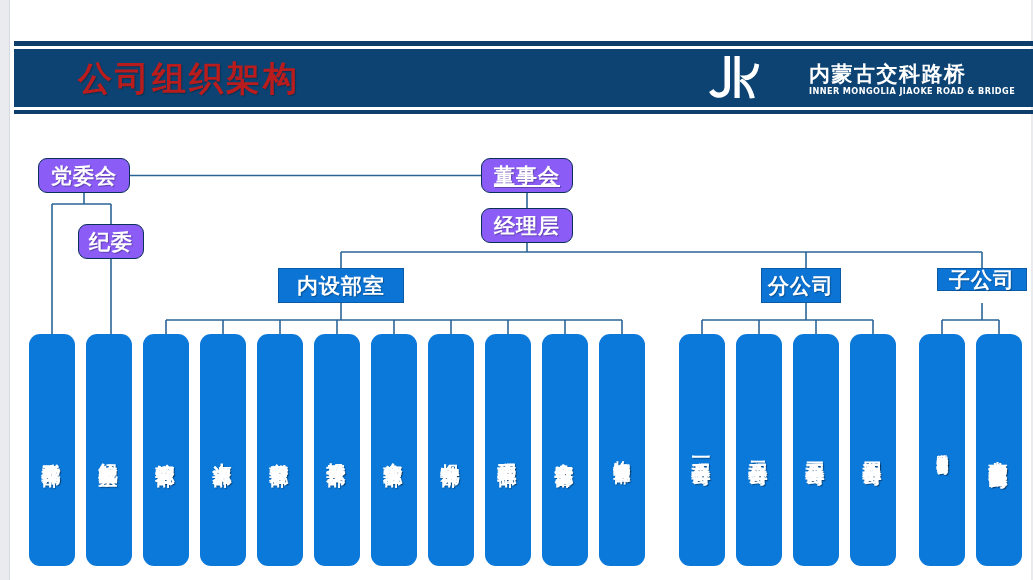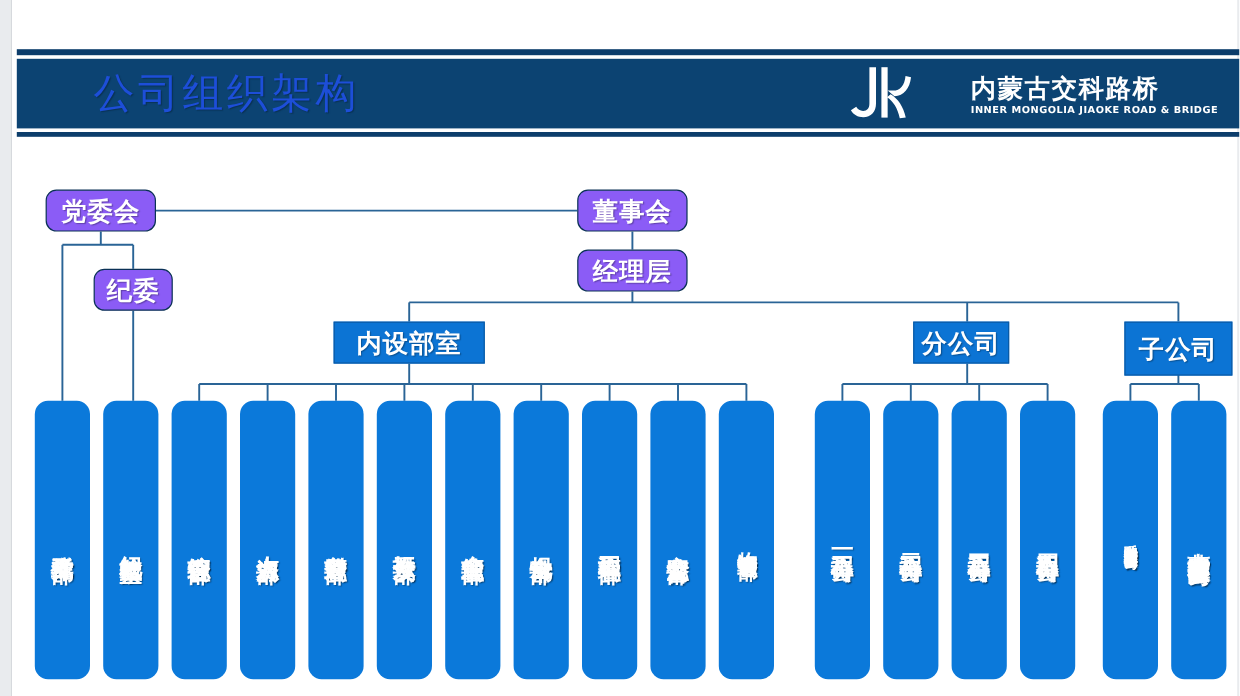--- a/index.html
+++ b/index.html
@@ -56,22 +56,22 @@
   .header-rule-bottom {
     position: absolute;
     left: 14px; top: 110px;
     width: 1019px; height: 4px;
     background: #0c3d6b;
   }
   .header-title {
     position: absolute;
     left: 78px; top: 55px;
     font-size: 34px;
-    font-weight: normal;
-    color: #1d4ed8;
+    font-weight: bold;
+    color: #b91c1c;
     letter-spacing: 3px;
     line-height: 46px;
     text-shadow: 1px 1px 1px rgba(0,0,0,0.25);
     white-space: nowrap;
   }
   .brand {
     position: absolute;
     right: 22px; top: 54px;
     display: flex;
     align-items: center;
@@ -226,26 +226,26 @@
         <line x1="702" y1="320" x2="702" y2="334" stroke="#2a6496" stroke-width="1.6"></line>
         <line x1="759" y1="320" x2="759" y2="334" stroke="#2a6496" stroke-width="1.6"></line>
         <line x1="816" y1="320" x2="816" y2="334" stroke="#2a6496" stroke-width="1.6"></line>
         <line x1="873" y1="320" x2="873" y2="334" stroke="#2a6496" stroke-width="1.6"></line>
         <line x1="982" y1="303" x2="982" y2="320" stroke="#2a6496" stroke-width="1.6"></line>
         <line x1="942" y1="320" x2="999" y2="320" stroke="#2a6496" stroke-width="1.6"></line>
         <line x1="942" y1="320" x2="942" y2="334" stroke="#2a6496" stroke-width="1.6"></line>
         <line x1="999" y1="320" x2="999" y2="334" stroke="#2a6496" stroke-width="1.6"></line>
       </svg>
   <div class="node navy" style="left: 38px; top: 158px; width: 92px; height: 35px;">党委会</div>
-      <div class="node navy" style="left: 481px; top: 158px; width: 92px; height: 35px;">董事会</div>
+      <div class="node navy" style="left: 481px; top: 158px; width: 92px; height: 35px; text-decoration: underline;">董事会</div>
       <div class="node navy" style="left: 78px; top: 224px; width: 66px; height: 35px;">纪委</div>
       <div class="node navy" style="left: 481px; top: 208px; width: 92px; height: 35px;">经理层</div>
       <div class="node blue" style="left: 278px; top: 268px; width: 126px; height: 35px;">内设部室</div>
       <div class="node blue" style="left: 761px; top: 268px; width: 80px; height: 35px;">分公司</div>
-      <div class="node blue" style="left: 937px; top: 268px; width: 90px; height: 45px;">子公司</div>
+      <div class="node blue" style="left: 937px; top: 268px; width: 90px; height: 23px;">子公司</div>
       <div class="node leaf" style="left: 29px; top: 334px; width: 46px; height: 232px;">党群工作部</div>
       <div class="node leaf" style="left: 86px; top: 334px; width: 46px; height: 232px;">纪检监察室</div>
       <div class="node leaf" style="left: 143px; top: 334px; width: 46px; height: 232px;">综合管理部</div>
       <div class="node leaf" style="left: 200px; top: 334px; width: 46px; height: 232px;">人力资源部</div>
       <div class="node leaf" style="left: 257px; top: 334px; width: 46px; height: 232px;">财务管理部</div>
       <div class="node leaf" style="left: 314px; top: 334px; width: 46px; height: 232px;">投资开发部</div>
       <div class="node leaf" style="left: 371px; top: 334px; width: 46px; height: 232px;">企业管理部</div>
       <div class="node leaf" style="left: 428px; top: 334px; width: 46px; height: 232px;">合规审计部</div>
       <div class="node leaf" style="left: 485px; top: 334px; width: 46px; height: 232px;">工程管理部</div>
       <div class="node leaf" style="left: 542px; top: 334px; width: 46px; height: 232px;">安全监督部</div>

